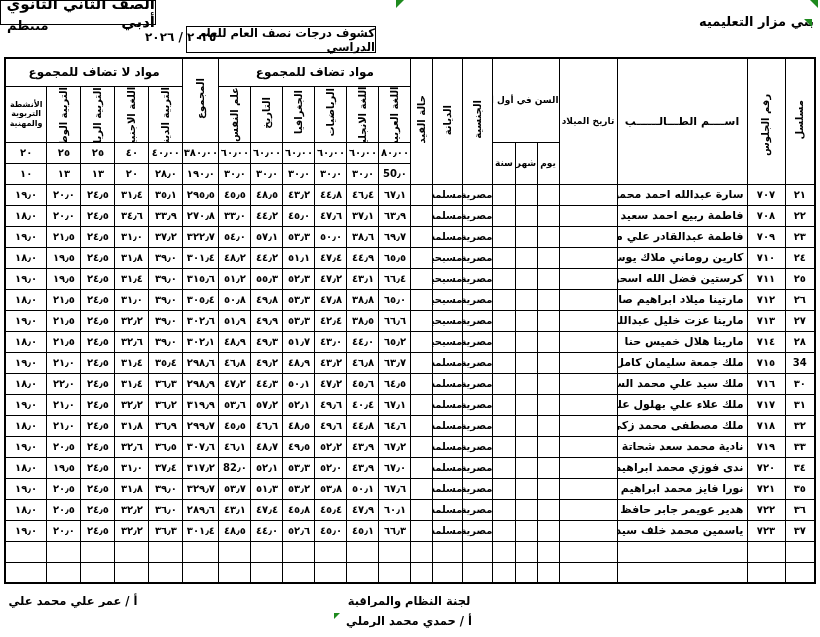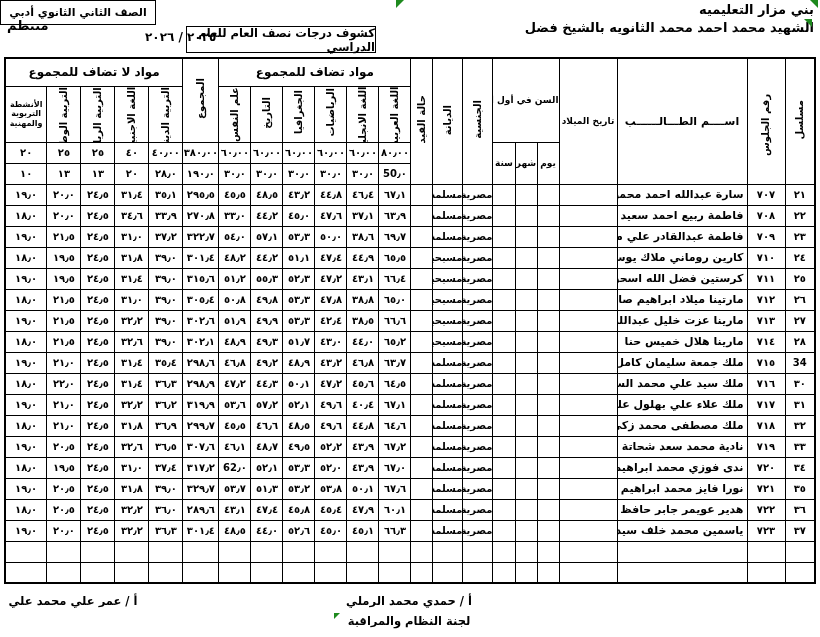--- a/index.html
+++ b/index.html
@@ -1,23 +1,23 @@
 <!DOCTYPE html>
 <html lang="ar" dir="rtl"><head>
 <meta charset="utf-8">
 <style>
   html,body{margin:0;padding:0;}
   body{
     width:820px;height:637px;position:relative;background:#ffffff;color:#000;
     font-family:"DejaVu Sans",sans-serif;font-weight:bold;direction:rtl;overflow:hidden;
   }
   
-  .school-block{position:absolute;top:1px;right:6px;text-align:right;line-height:18px;font-size:13px;margin-left:24px;}
+  .school-block{position:absolute;top:13px;right:6px;text-align:right;line-height:18px;font-size:13px;margin-left:24px;}
   .grade-box{position:absolute;top:0;left:0;width:154px;height:23px;border:1px solid #000;
-    display:flex;align-items:center;justify-content:center;font-size:11px;}
+    display:flex;align-items:center;justify-content:center;font-size:15px;}
   .title-box{position:absolute;top:26px;left:186px;width:188px;height:25px;border:1px solid #000;
     display:flex;align-items:center;justify-content:center;font-size:11.5px;text-align:right;}
   .year-label{position:absolute;top:30px;left:97px;font-size:12px;margin-left:48px;}
   .regular-label{position:absolute;top:18px;left:7px;font-size:13px;}
   
   .tri{position:absolute;width:0;height:0;}
   .tri-tl{border-top:8px solid #1e8a1e;border-right:8px solid transparent;}
   .tri-tr{border-top:8px solid #1e8a1e;border-left:8px solid transparent;}
   .tri-sm{border-top:6px solid #1e8a1e;border-right:6px solid transparent;}
   
@@ -38,21 +38,20 @@
   
   .sig{position:absolute;text-align:center;font-size:11.5px;line-height:20px;}
   .sig-right{top:591px;right:348px;}
   .sig-left{top:591px;left:8px;width:130px;}
 </style>
 </head>
 <body>
 
 <div class="school-block">
   <div>بني مزار التعليميه</div>
-  <div>الشهيد محمد احمد محمد الثانويه بالشيخ فضل</div>
 </div>
 <div class="grade-box">الصف الثاني الثانوي أدبي</div>
 <div class="title-box">كشوف درجات نصف العام للعام الدراسي</div>
 <div class="year-label">٢٠٢٥ / ٢٠٢٦</div>
 <div class="regular-label">منتظم</div>
 
 <div class="tri tri-tl" style="top:0;left:396px;"></div>
 <div class="tri tri-tr" style="top:0;left:810px;"></div>
 <div class="tri tri-tr" style="top:19px;left:804px;"></div>
 <div class="tri tri-sm" style="top:613px;left:334px;"></div>
@@ -463,21 +462,21 @@
         <td></td>
         <td></td>
         <td>مصرية</td>
         <td>مسلمة</td>
         <td></td>
         <td>٦٧٫٠</td>
         <td>٤٣٫٩</td>
         <td>٥٢٫٠</td>
         <td>٥٣٫٣</td>
         <td>٥٢٫١</td>
-        <td>62٫٠</td>
+        <td>82٫٠</td>
         <td>٣١٧٫٢</td>
         <td>٣٧٫٤</td>
         <td>٣١٫٠</td>
         <td>٢٤٫٥</td>
         <td>١٩٫٥</td>
         <td>١٨٫٠</td>
       </tr>
       <tr>
         <td>٣٥</td>
         <td>٧٢١</td>
@@ -595,18 +594,18 @@
         <td></td>
         <td></td>
         <td></td>
         <td></td>
         <td></td>
       </tr>
     </tbody>
 </table>
 
 <div class="sig sig-right">
+  <div>لجنة النظام والمراقبة</div>
   <div>أ / حمدي محمد الرملي</div>
-  <div>لجنة النظام والمراقبة</div>
 </div>
 <div class="sig sig-left">
   <div>أ / عمر علي محمد علي</div>
 </div>
 
 </body></html>

